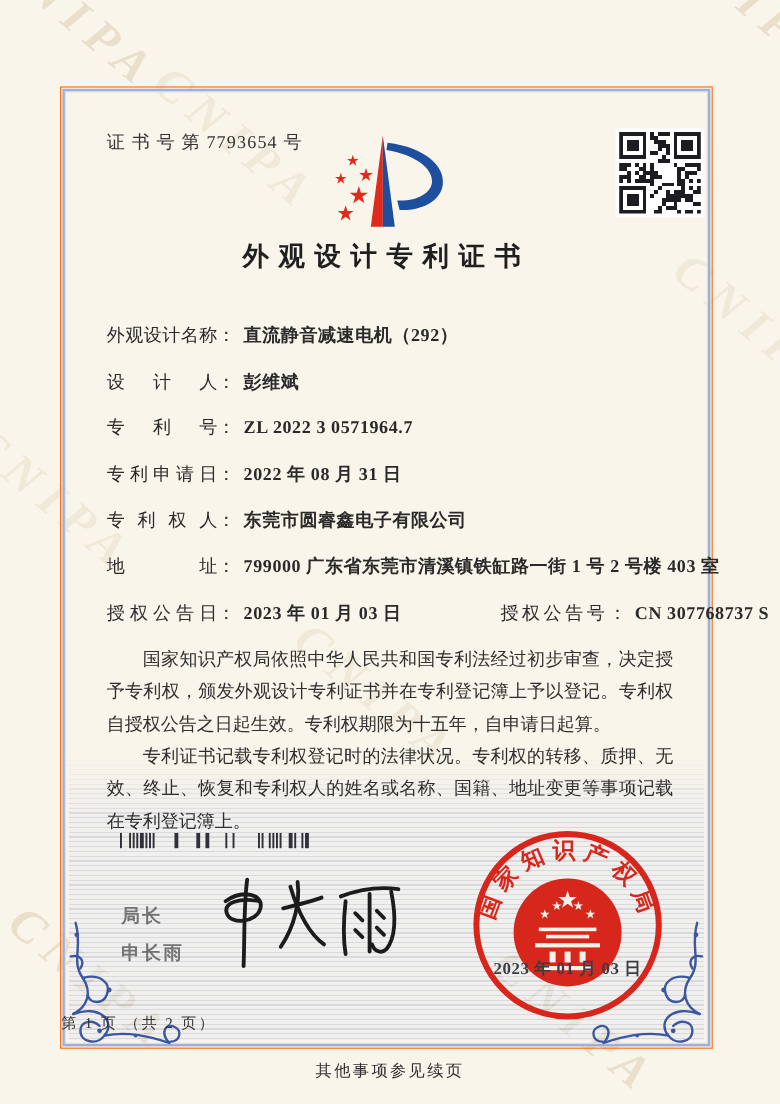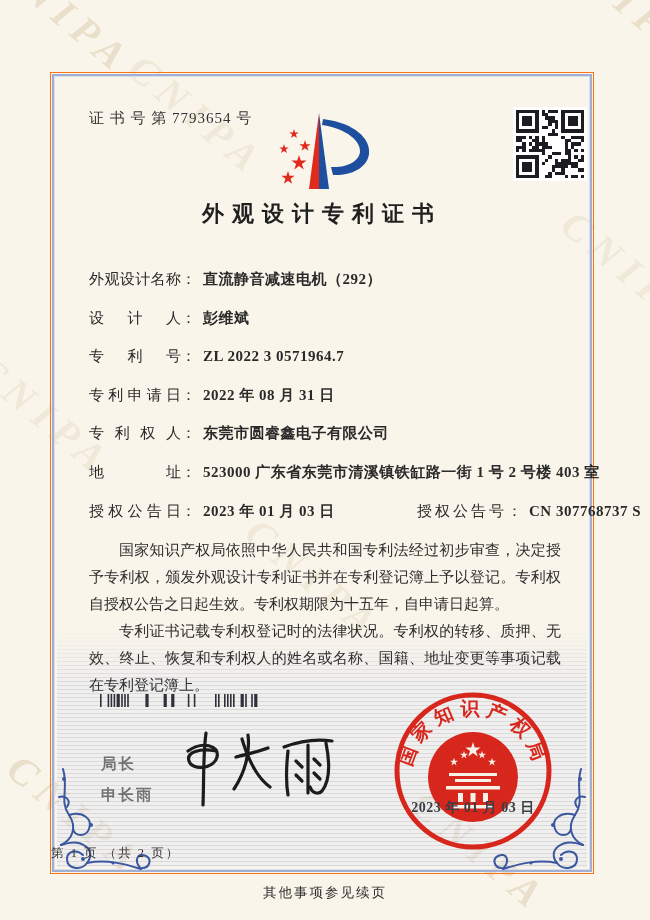--- a/index.html
+++ b/index.html
@@ -382,21 +382,21 @@
         <span class="fvalue">2022 年 08 月 31 日</span>
       </div>
       <div class="frow">
         <span class="flabel">专利权人</span>
           <span class="fcolon">：</span>
         <span class="fvalue">东莞市圆睿鑫电子有限公司</span>
       </div>
       <div class="frow">
         <span class="flabel">地址</span>
           <span class="fcolon">：</span>
-        <span class="fvalue">523000 广东省东莞市清溪镇铁缸路一街 1 号 2 号楼 403 室</span>
+        <span class="fvalue">799000 广东省东莞市清溪镇铁缸路一街 1 号 2 号楼 403 室</span>
       </div>
       <div class="frow">
         <span class="flabel">授权公告日</span>
           <span class="fcolon">：</span>
         <span class="fvalue fixed">2023 年 01 月 03 日</span>
         <span class="flabel2">授权公告号</span>
           <span class="fcolon">：</span>
         <span class="fvalue">CN 307768737 S</span>
       </div>
     </div>

